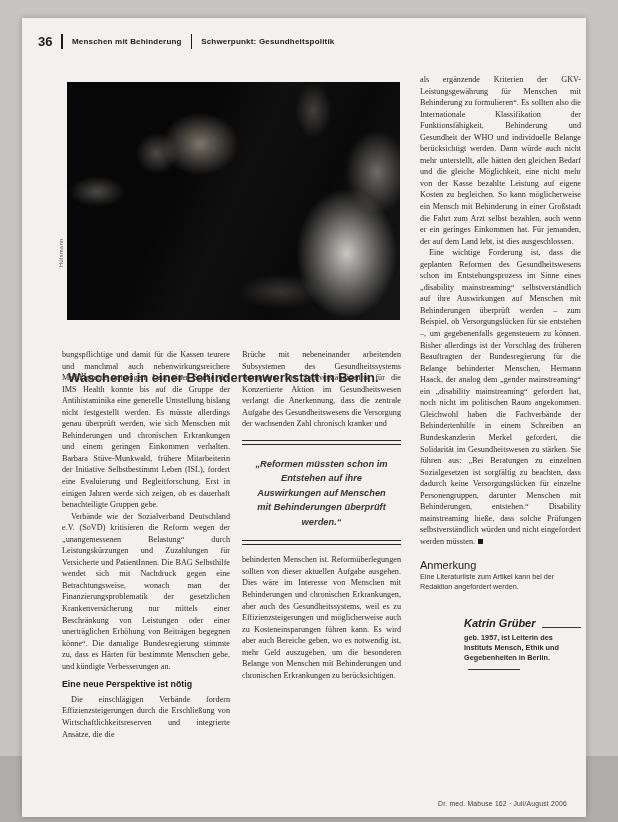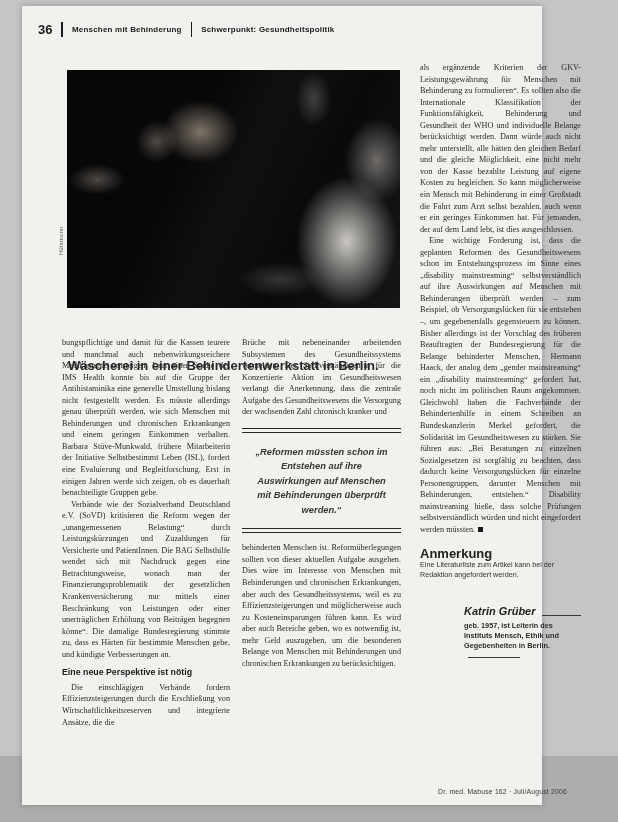--- a/index.html
+++ b/index.html
@@ -3,23 +3,24 @@
 <meta charset="utf-8">
 <style>
   html,body{margin:0;padding:0;}
   body{
     width:618px;height:822px;position:relative;
     background:linear-gradient(#c6c5c3 0 92%, #aeadab 92% 100%);
     font-family:"Liberation Serif", serif;
     overflow:hidden;
   }
   .page{
-    position:absolute;left:22px;top:6px;width:520px;height:799px;
+    position:absolute;left:22px;top:18px;width:520px;height:799px;
     background:#f2f1ed;
     box-shadow:0 0 6px rgba(0,0,0,.25);
+    padding-left:44px;
   }
   
   .header{
     position:absolute;top:16px;left:16px;display:flex;align-items:center;gap:9px;
     font-family:"Liberation Sans", sans-serif;color:#1c1b19;
   }
   .pagenum{font-size:13px;font-weight:bold;}
   .hdr-rule{width:1.5px;height:15px;background:#1c1b19;}
   .hdr-label{font-size:8px;font-weight:bold;letter-spacing:.2px;}
   
@@ -61,21 +62,21 @@
   .pullquote{margin:10px 0 9px 0;padding:13px 4px 12px 4px;position:relative;}
   .pq-rule{height:3px;border-top:1.8px solid #262522;border-bottom:1px solid #262522;}
   .pq-rule.top{position:absolute;top:0;left:0;right:0;}
   .pq-rule.bot{position:absolute;bottom:0;left:0;right:0;}
   .pq-text{
     font-family:"Liberation Sans", sans-serif;font-style:italic;font-weight:bold;
     font-size:9.3px;line-height:14.5px;color:#3a3835;text-align:center;padding:4px 6px;
   }
   
   .note{margin-top:13px;font-family:"Liberation Sans", sans-serif;text-align:left;}
-  .note-label{font-size:13px;font-weight:bold;color:#23221f;margin:0;}
+  .note-label{font-size:11px;font-weight:normal;color:#23221f;margin:0;}
   .note-text{font-size:7.2px;line-height:10px;color:#34322f;margin:2px 0 0 0;}
   .author{margin-top:26px;font-family:"Liberation Sans", sans-serif;text-align:left;margin-left:44px;}
   .author-name-row{display:flex;align-items:flex-end;}
   .author-name{font-size:11px;font-weight:bold;font-style:italic;color:#23221f;white-space:nowrap;}
   .sig-line{flex:1;border-bottom:1.2px solid #3a3835;margin-left:6px;margin-bottom:2px;}
   .author-bio{font-size:7.3px;font-weight:bold;line-height:10px;color:#2f2d2a;margin-top:3px;}
   .bio-underline{border-bottom:1px solid #3a3835;display:inline-block;width:52px;margin-left:4px;}
   
   .footer{
     position:absolute;top:782px;left:398px;width:165px;text-align:center;

